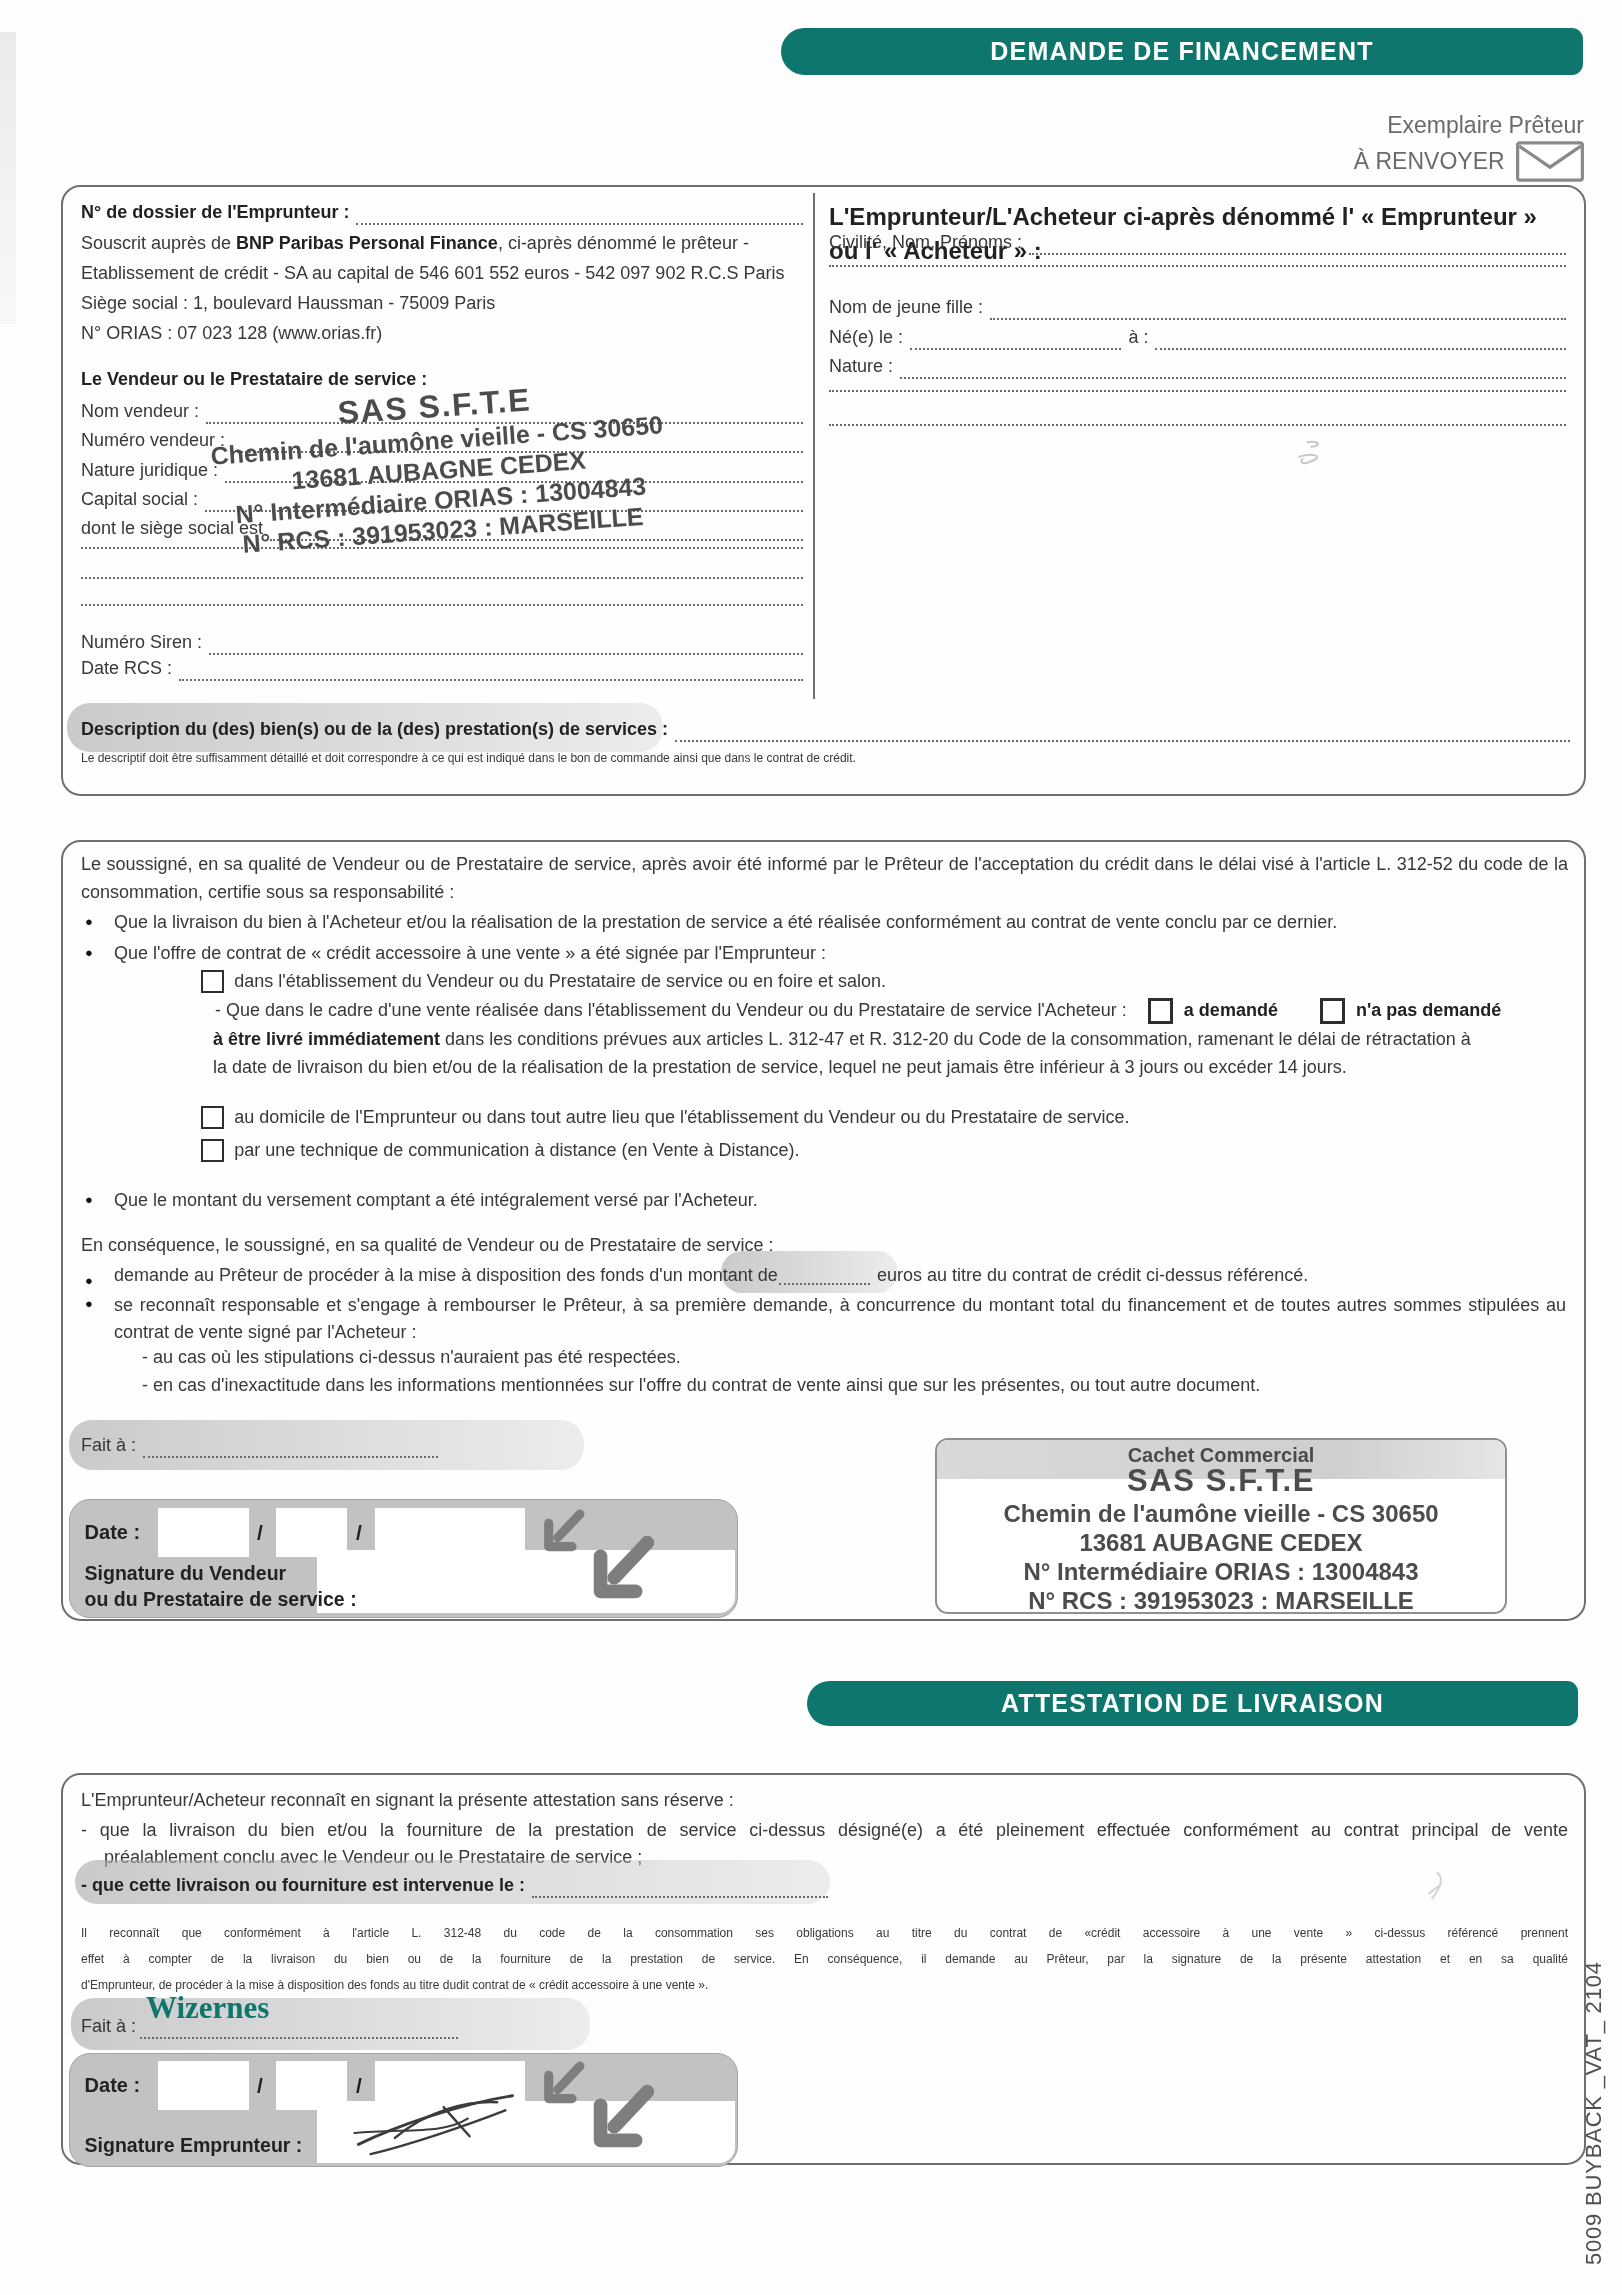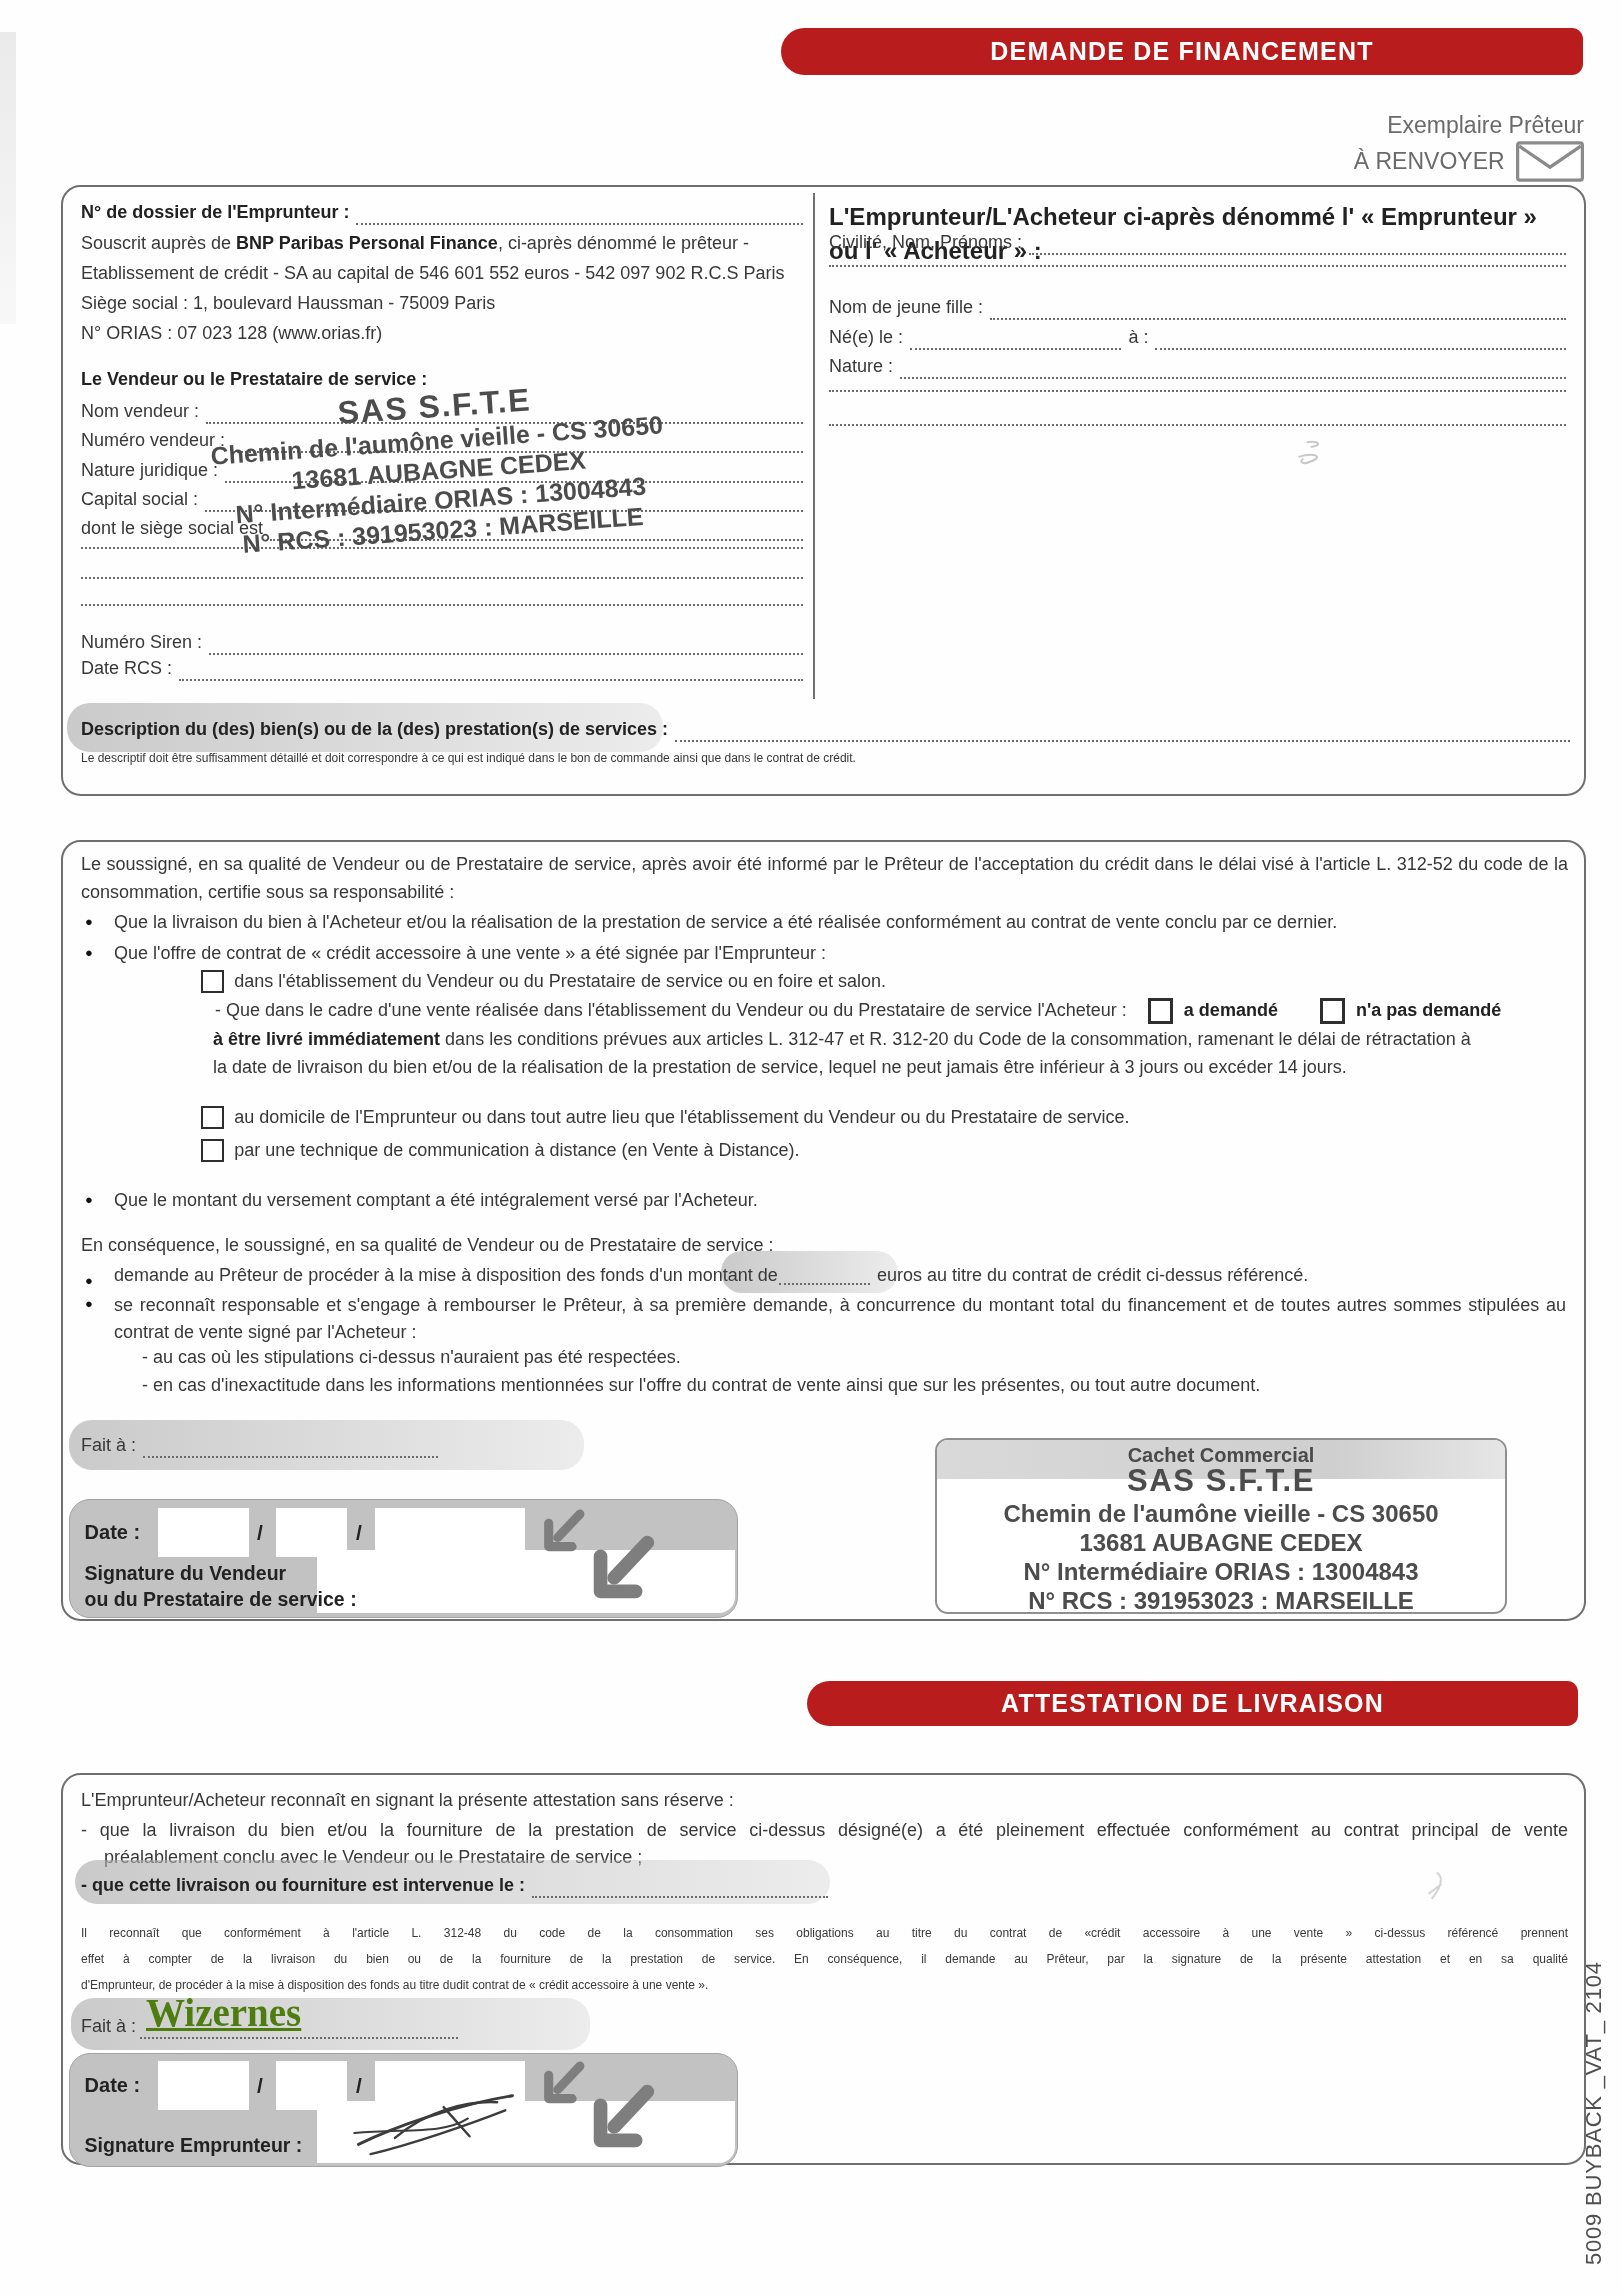--- a/index.html
+++ b/index.html
@@ -2,21 +2,21 @@
 <html style="font-size:13px"><head>
 <meta charset="utf-8">
 <style>
   html,body{margin:0;padding:0;background:#ffffff;}
   .page{position:relative;width:1623px;height:2295px;background:#fefefe;overflow:hidden;
         font-family:"Liberation Sans", sans-serif;color:#383838;}
   .abs{position:absolute;}
   .t{font-size:18px;line-height:1.4;color:#383838;}
   .sm{font-size:12px;}
   .b{font-weight:bold;color:#222;}
-  .bar{background:#b91c1c;border-radius:24px 11.4px 11.4px 24px;display:flex;align-items:center;justify-content:center;
+  .bar{background:#0f766e;border-radius:24px 11.4px 11.4px 24px;display:flex;align-items:center;justify-content:center;
        color:#ffffff;font-weight:bold;font-size:25px;letter-spacing:1.2px;}
   .box{border:2.4px solid #6f6f6f;border-radius:19.5px;}
   .row{display:flex;align-items:flex-end;}
   .vrow{display:flex;align-items:center;padding-left:16px;}
   .lab{white-space:nowrap;padding-right:6.5px;}
   .dots{border-bottom:2.4px dotted #6a6a6a;height:19.5px;flex:1;}
   .dotfix{flex:none;}
   .check{width:18.7px;height:18.7px;border:2.4px solid #2e2e2e;background:#fff;flex:none;margin-right:10.5px;}
   .bullet{width:29px;flex:none;font-size:13px;padding-top:4px;color:#111;}
   .bullet::before{content:"\25CF";}
@@ -254,21 +254,21 @@
   <svg class="abs" style="left:1404px;top:1866px;opacity:.35;" width="49" height="41" viewBox="0 0 60 50">
     <path d="M40 8 C 50 14, 44 28, 34 40 M30 34 L46 22" stroke="#888" stroke-width="2.5" fill="none"></path>
   </svg>
 
   <div class="abs t sm jl" style="left:81px;top:1925px;width:1487px;">Il reconnaît que conformément à l'article L. 312-48 du code de la consommation ses obligations au titre du contrat de «crédit accessoire à une vente » ci-dessus référencé prennent</div>
   <div class="abs t sm jl" style="left:81px;top:1951px;width:1487px;">effet à compter de la livraison du bien ou de la fourniture de la prestation de service. En conséquence, il demande au Prêteur, par la signature de la présente attestation et en sa qualité</div>
   <div class="abs t sm" style="left:81px;top:1977px;width:1487px;">d'Emprunteur, de procéder à la mise à disposition des fonds au titre dudit contrat de « crédit accessoire à une vente ».</div>
 
   <div class="abs blob" style="left:71px;top:1998px;width:519px;height:52px;"></div>
   <div class="abs t" style="left:81px;top:2014px;">Fait à :</div>
-  <div class="abs" style="left:146px;top:1990px;font-family:'Liberation Serif', serif;font-weight:bold;font-size:39px;color:#4d7c0f;text-decoration:underline;">Wizernes</div>
+  <div class="abs" style="left:146px;top:1990px;font-family:'Liberation Serif', serif;font-weight:bold;font-size:31px;color:#0f766e;">Wizernes</div>
   <div class="abs dots" style="left:140px;top:2017px;width:318px;"></div>
 
   <div class="abs sbox" style="left:69px;top:2053px;width:667px;height:112px;">
     <div class="wbox" style="left:247px;top:47px;width:418px;height:62px;border-radius:0 0 16px 0;"></div>
     <div class="abs b" style="left:14.6px;top:19.5px;font-size:20px;">Date :</div>
     <div class="wbox" style="left:88px;top:6.5px;width:91px;height:49px;"></div>
     <div class="abs slash" style="left:187px;top:19.5px;">/</div>
     <div class="wbox" style="left:206px;top:6.5px;width:71px;height:49px;"></div>
     <div class="abs slash" style="left:286px;top:19.5px;">/</div>
     <div class="wbox" style="left:305px;top:6.5px;width:150px;height:49px;"></div>

